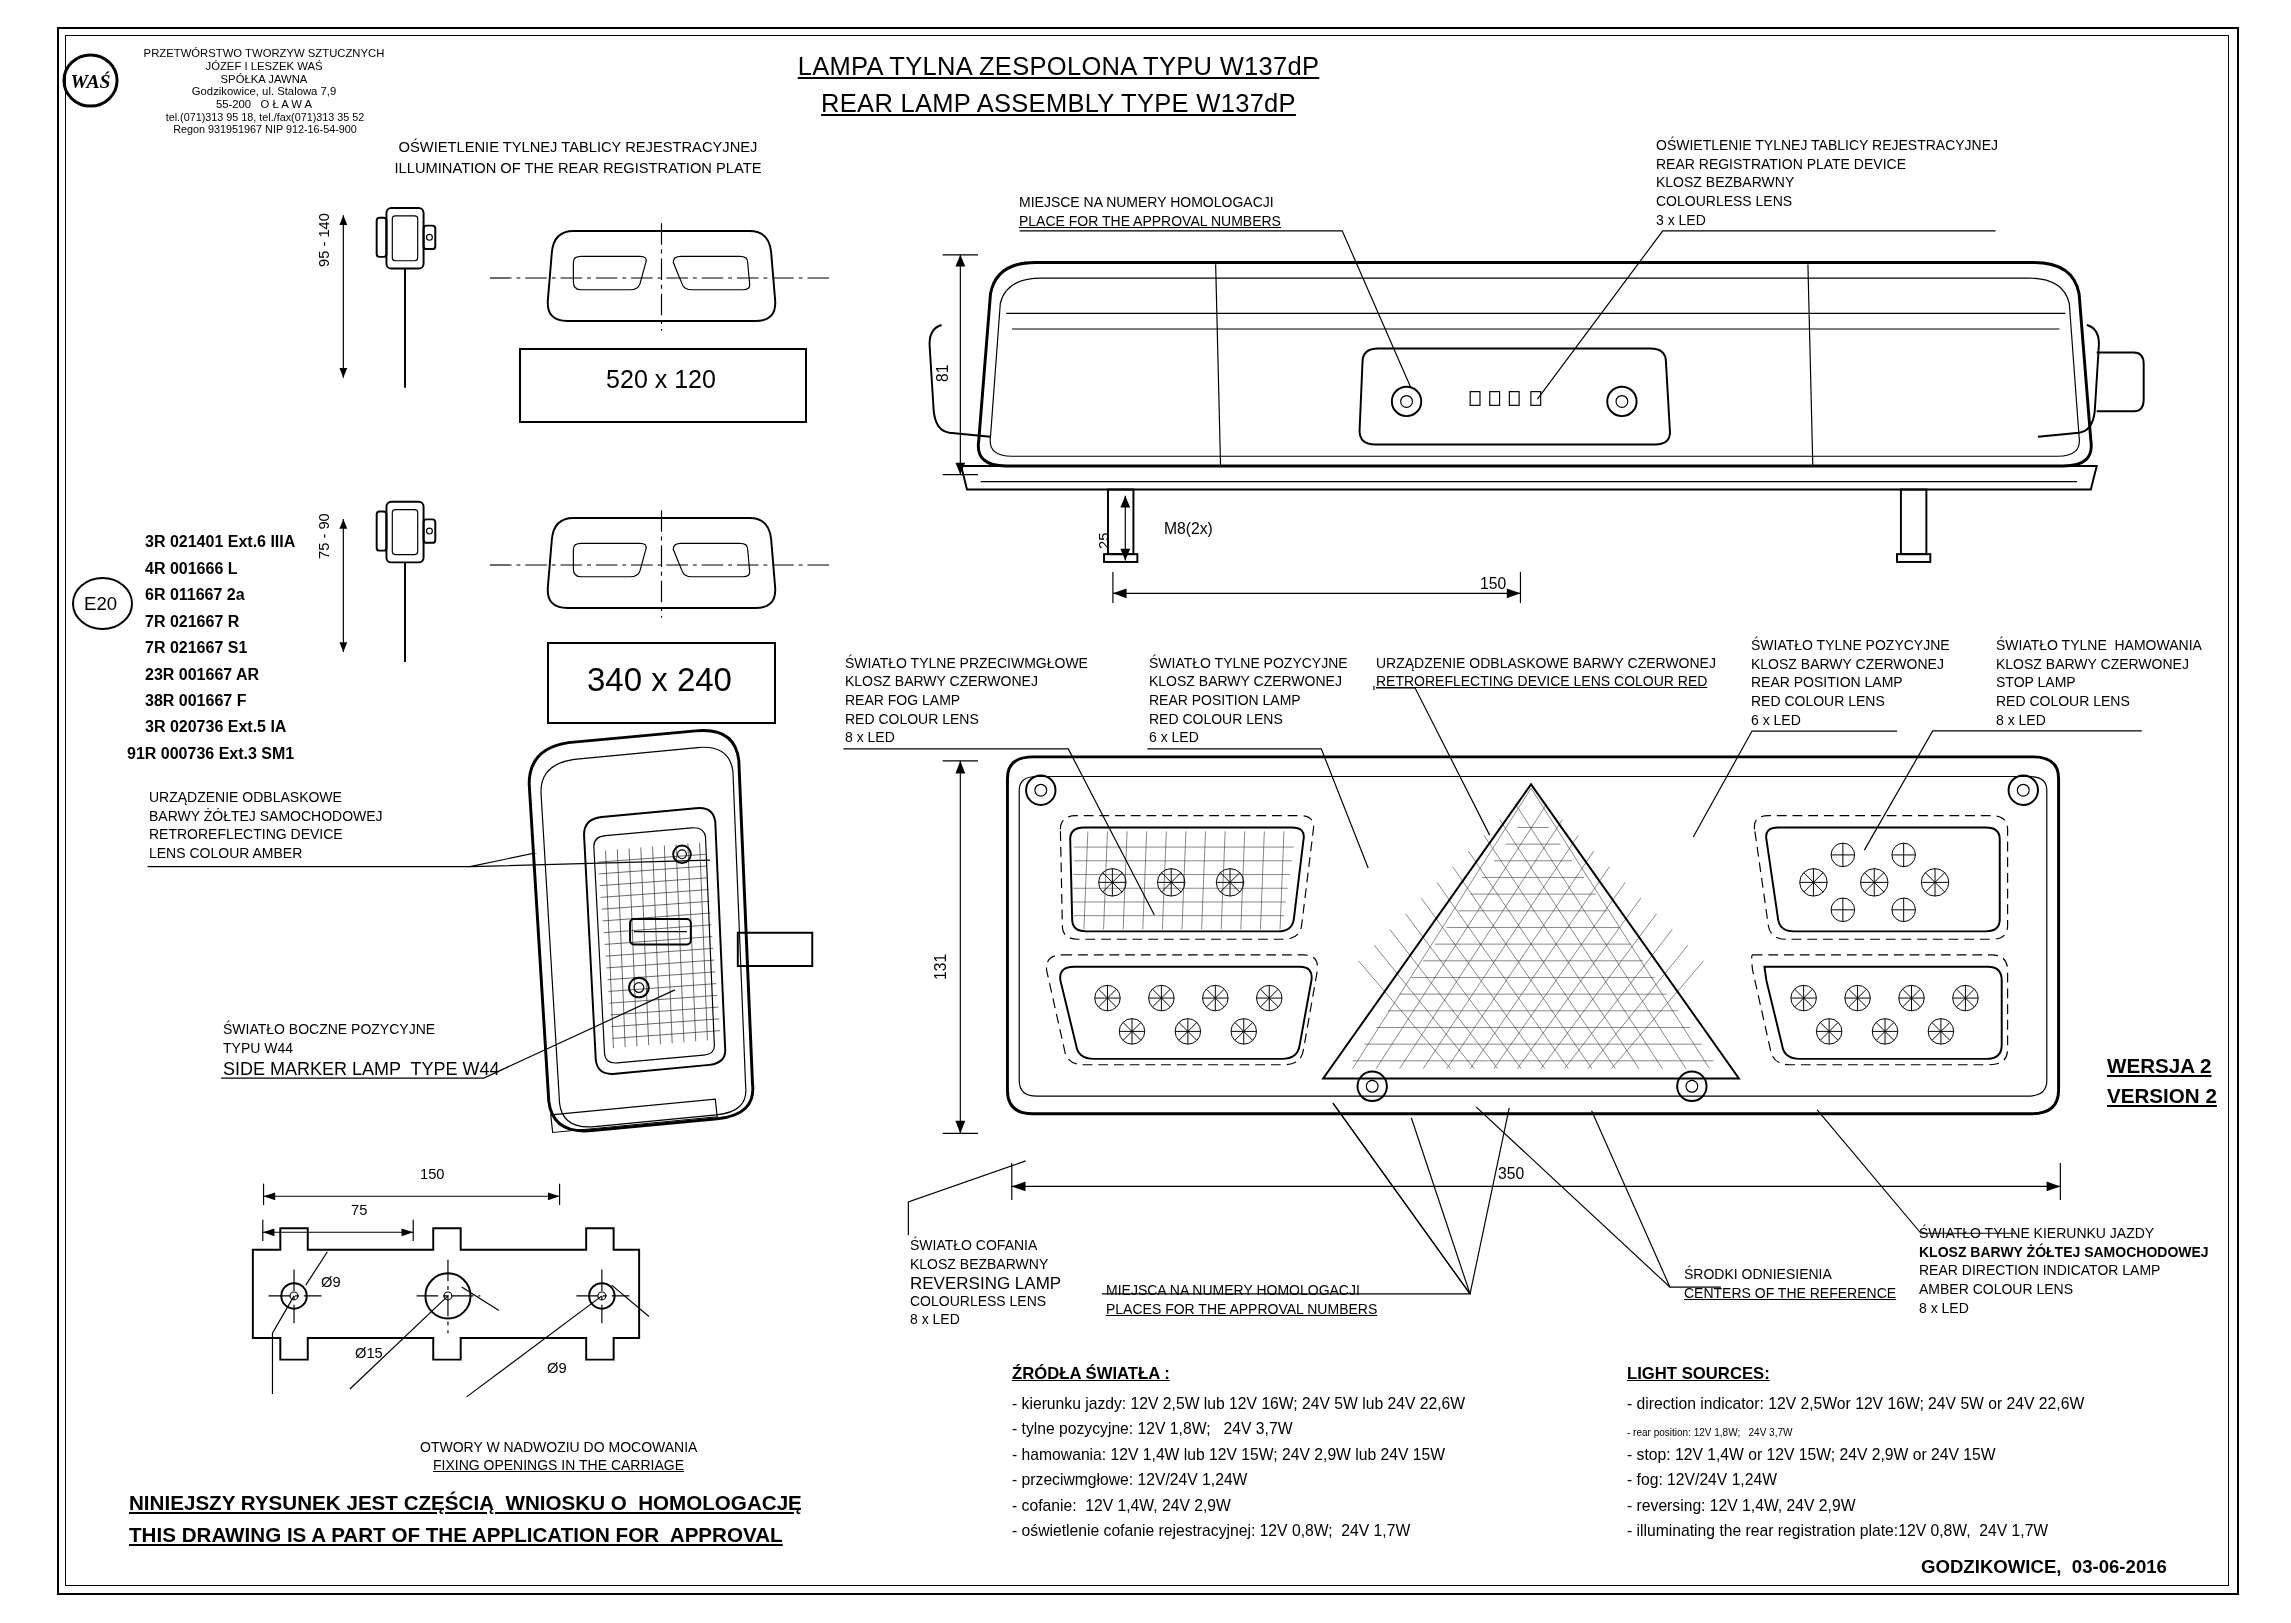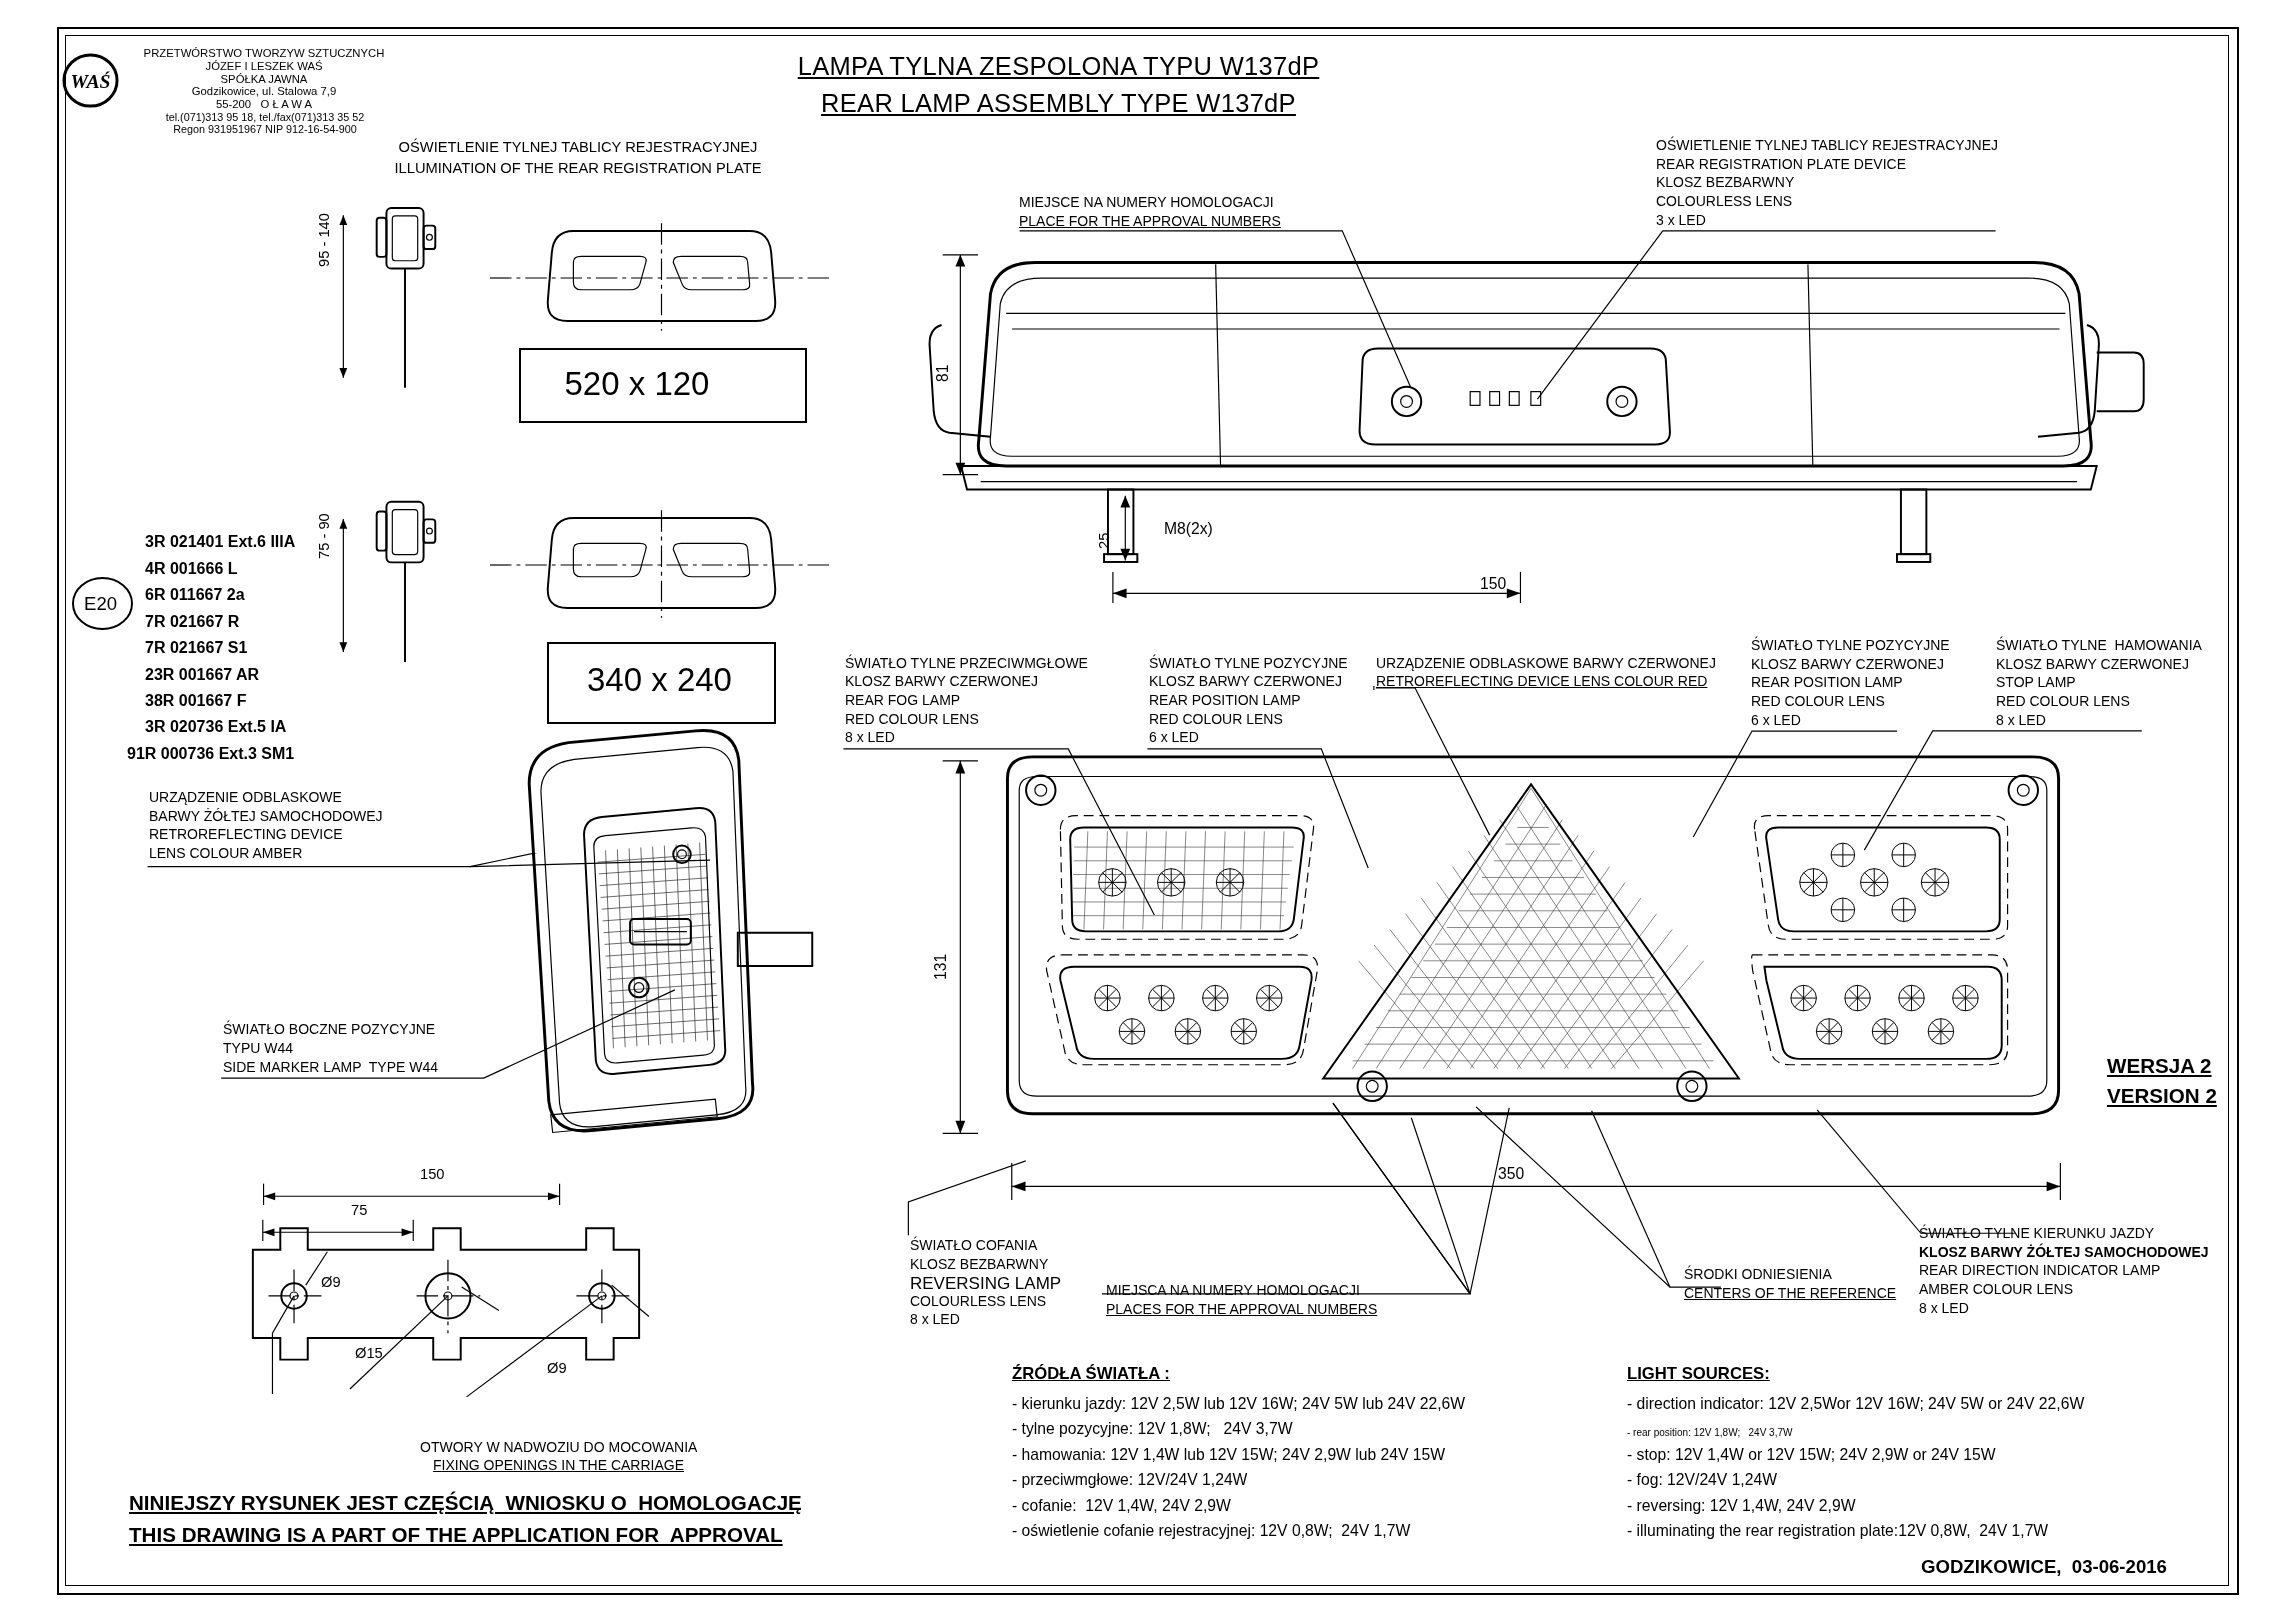--- a/index.html
+++ b/index.html
@@ -57,21 +57,21 @@
     <line x1="43" y1="74" x2="43" y2="196" class="ln med"></line>
   </svg>
   <svg class="abs" style="left:314px;top:211px;" width="45" height="172" viewBox="0 0 46 175">
     <line x1="30" y1="4" x2="30" y2="170" class="ln thin"></line>
     <path d="M30 4 l-4 10 l8 0 z" fill="#000"></path>
     <path d="M30 170 l-4 -10 l8 0 z" fill="#000"></path>
   </svg>
   <div class="t" style="left:316px;top:267px;font-size:14.7px;transform:rotate(-90deg);transform-origin:left top;">95 - 140</div>
 
   <div class="box" style="left:519px;top:348px;width:284px;height:71px;"></div>
-  <div class="t c" style="left:495px;top:364px;width:284px;font-size:33px;">520 x 120</div>
+  <div class="t c" style="left:519px;top:364px;width:284px;font-size:25px;">520 x 120</div>
 
   <svg class="abs" style="left:544px;top:223px;" width="235" height="108" viewBox="0 0 240 110">
     <path d="M8 30 q2 -22 22 -22 h180 q20 0 22 22 l4 48 q2 22 -20 22 h-192 q-22 0 -20 -22 z" class="ln med"></path>
     <path d="M30 40 q0 -6 8 -6 h60 q8 0 6 6 l-6 22 q-2 6 -10 6 h-50 q-8 0 -8 -8 z" class="ln thin"></path>
     <path d="M132 40 q0 -6 8 -6 h60 q8 0 8 6 l2 22 q1 6 -7 6 h-52 q-8 0 -10 -6 z" class="ln thin"></path>
     <line x1="120" y1="0" x2="120" y2="110" class="ln thin dashdot"></line>
   </svg>
   <svg class="abs" style="left:490px;top:277px;" width="343" height="2" viewBox="0 0 350 2">
     <line x1="0" y1="1" x2="350" y2="1" class="ln thin dashdot"></line>
   </svg>
@@ -175,21 +175,21 @@
   <div class="t" style="left:149px;top:808px;font-size:14px;">BARWY ŻÓŁTEJ SAMOCHODOWEJ</div>
   <div class="t" style="left:149px;top:826px;font-size:14px;">RETROREFLECTING DEVICE</div>
   <div class="t" style="left:149px;top:845px;font-size:14px;">LENS COLOUR AMBER</div>
   <svg class="abs" style="left:142px;top:853px;" width="568" height="127" viewBox="0 0 580 130">
     <path d="M5 14 h330 l290 -8" class="ln thin"></path>
     <path d="M335 14 l275 -58" class="ln thin"></path>
   </svg>
 
   <div class="t" style="left:223px;top:1021px;font-size:14px;">ŚWIATŁO BOCZNE POZYCYJNE</div>
   <div class="t" style="left:223px;top:1040px;font-size:14px;">TYPU W44</div>
-  <div class="t" style="left:223px;top:1059px;font-size:14px;">SIDE MARKER LAMP  TYPE W44</div>
+  <div class="t" style="left:223px;top:1059px;font-size:18px;">SIDE MARKER LAMP  TYPE W44</div>
   <svg class="abs" style="left:218px;top:936px;" width="461" height="147" viewBox="0 0 470 150">
     <path d="M3 145 h268 l195 -90" class="ln thin"></path>
   </svg>
 
   <svg class="abs" style="left:245px;top:1191px;" width="451" height="250" viewBox="0 0 460 255">
 
     <path d="M8 60 l28 0 l0 -22 l28 0 l0 22 l128 0 l0 -22 l28 0 l0 22 l128 0 l0 -22 l28 0 l0 22 l26 0
              l0 90 l-26 0 l0 22 l-28 0 l0 -22 l-128 0 l0 22 l-28 0 l0 -22 l-128 0 l0 22 l-28 0 l0 -22 l-28 0 z" class="ln med"></path>
 
     <circle cx="50" cy="107" r="13" class="ln med"></circle>

